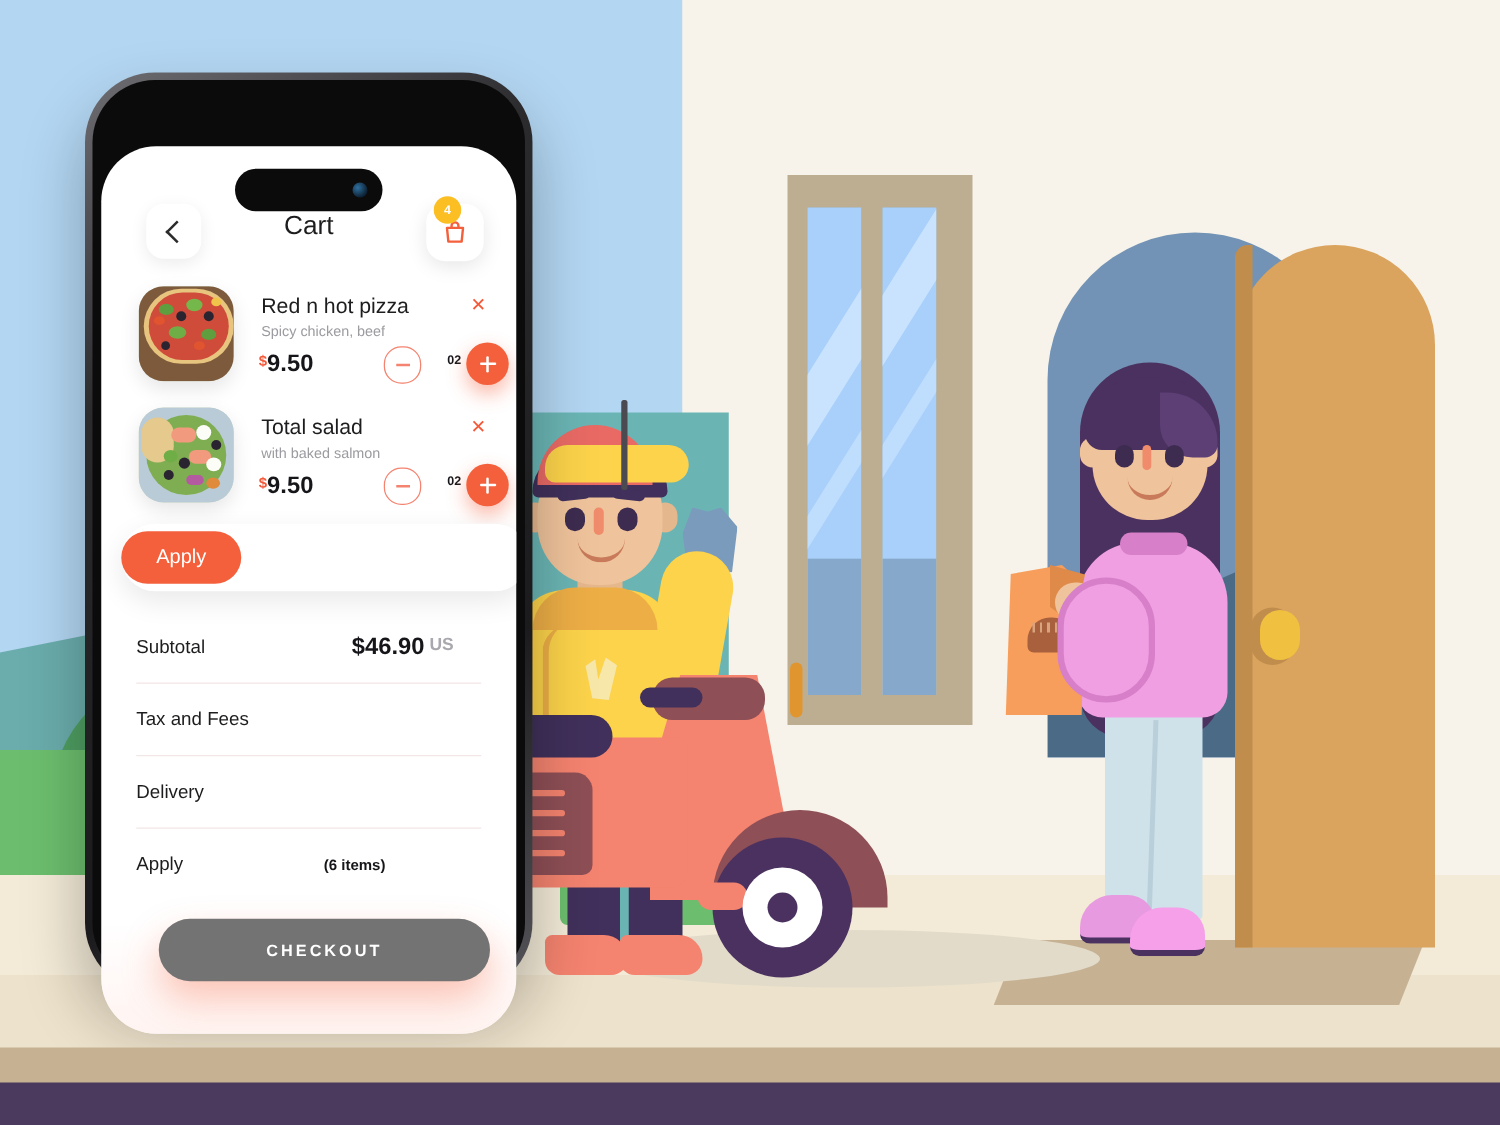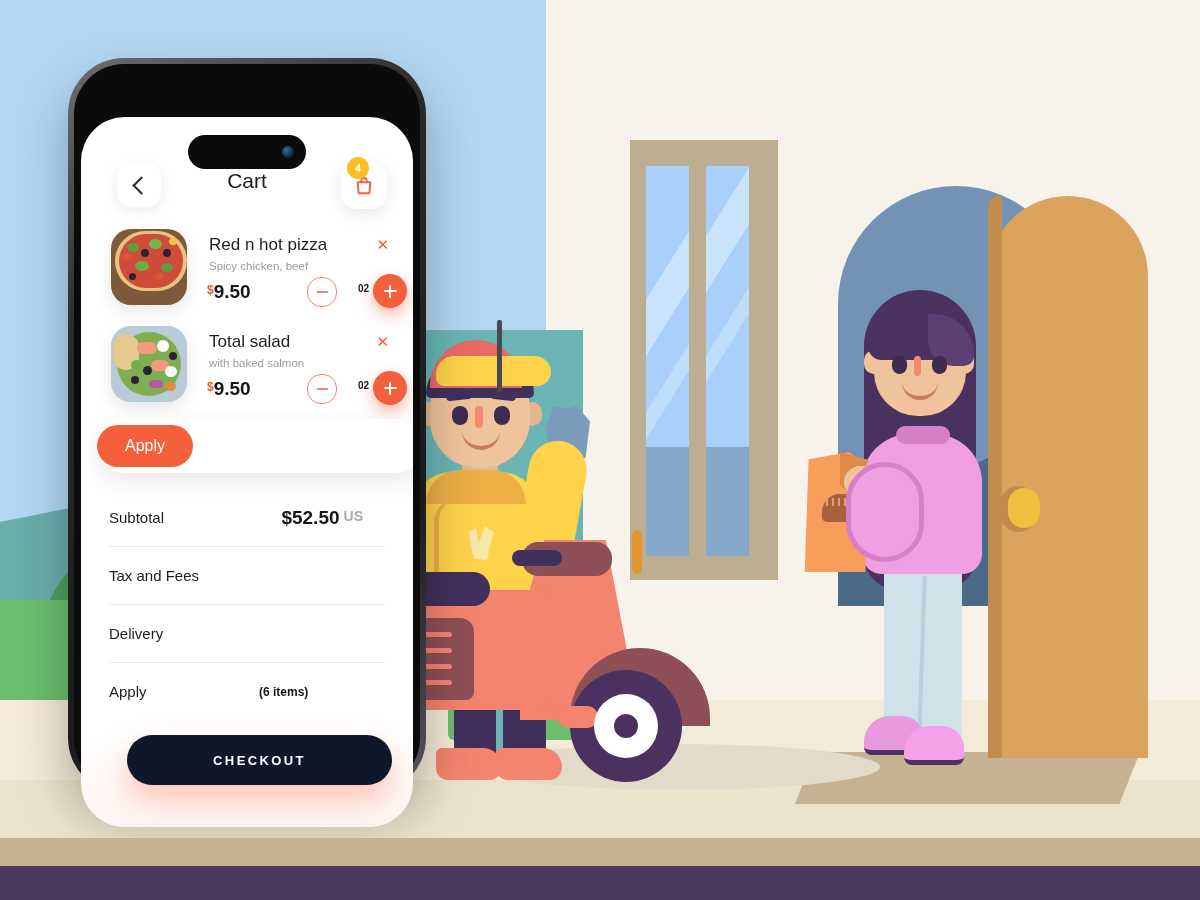--- a/index.html
+++ b/index.html
@@ -201,21 +201,21 @@
 
   
   .summary{position:absolute;left:0;top:372px;width:100%;padding:0 28px;box-sizing:border-box;}
   .sum-row{position:relative;height:57px;display:flex;align-items:center;border-bottom:1px solid #f3e6e6;text-align:right;}
   .sum-row:last-child{border-bottom:none;}
   .sum-label{font-size:15px;color:#1d1d1f;}
   .sum-val{position:absolute;right:22px;font-size:19px;font-weight:700;color:#16161a;}
   .sum-unit{font-size:14px;color:#a8a8ae;font-weight:700;margin-left:4px;vertical-align:3px;}
   .sum-items{position:absolute;left:150px;font-size:12px;font-weight:700;color:#16161a;}
 
-  .checkout-btn{position:absolute;left:46px;bottom:42px;width:265px;height:50px;background:#0f172a;
+  .checkout-btn{position:absolute;left:46px;bottom:42px;width:265px;height:50px;background:#737373;
     border:none;border-radius:26px;color:#fff;font-size:13px;font-weight:700;letter-spacing:2.4px;
     cursor:pointer;font-family:"Liberation Sans",sans-serif;box-shadow:0 14px 30px rgba(244,96,60,.35);}
   .screen-fade{position:absolute;left:0;bottom:0;width:100%;height:90px;
     background:linear-gradient(180deg,rgba(255,255,255,0),rgba(255,240,236,.75));pointer-events:none;}
 
   
   .food{position:absolute;inset:0;}
   .pz-board{position:absolute;inset:0;background:#7d5a3c;}
   .pz-crust{position:absolute;left:4px;top:2px;width:72px;height:60px;background:#e8c57f;border-radius:36px;}
   .pz-top{position:absolute;left:8px;top:5px;width:64px;height:54px;background:#cf4b3a;border-radius:32px;}
@@ -445,21 +445,21 @@
         </div>
 
         <div class="promo-wrap">
           <button class="apply-btn">Apply</button>
         </div>
 
         <div class="summary">
           <div class="sum-row">
             <span class="sum-label">Subtotal</span>
             <span class="sum-val">
-              <span>$52.50</span><span class="sum-unit">US</span>
+              <span>$46.90</span><span class="sum-unit">US</span>
             </span>
           </div>
           <div class="sum-row">
             <span class="sum-label">Tax and Fees</span>
             <span class="sum-val"></span>
           </div>
           <div class="sum-row">
             <span class="sum-label">Delivery</span>
             <span class="sum-val"></span>
           </div>

